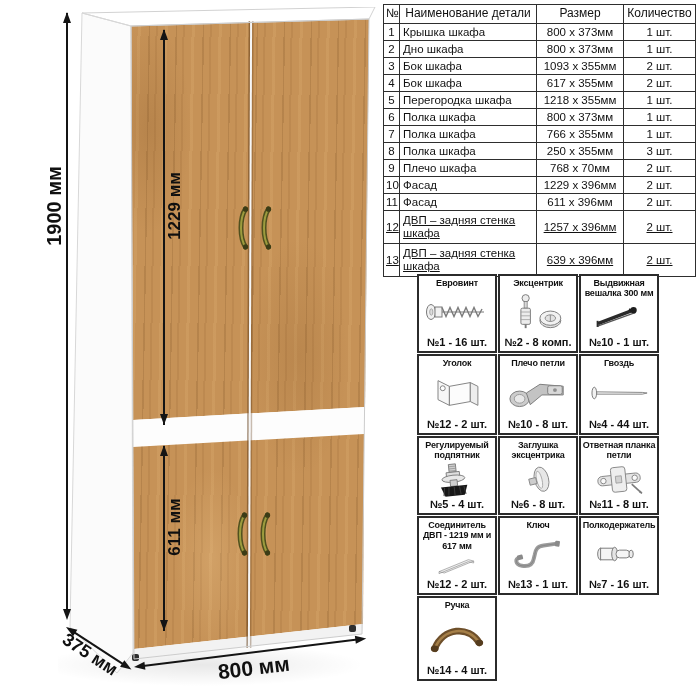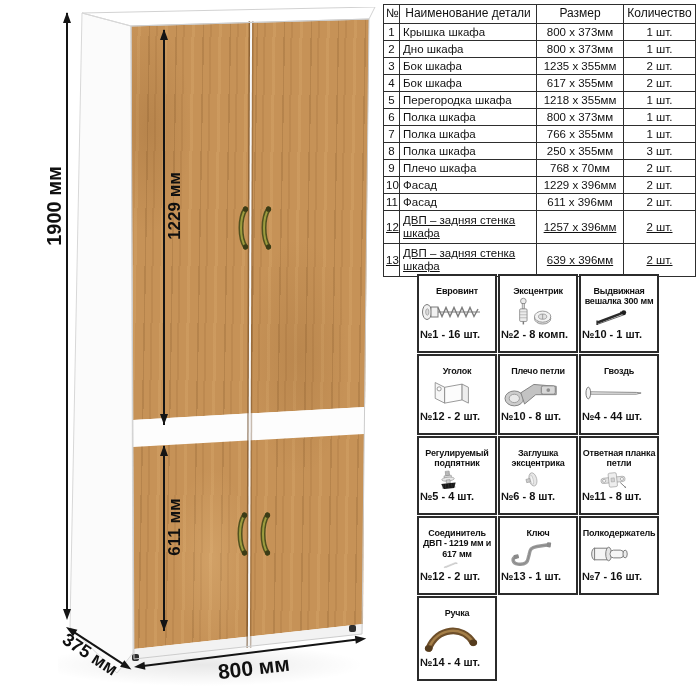--- a/index.html
+++ b/index.html
@@ -82,22 +82,22 @@
   #parts-table td.c{text-align:center;}
   #parts-table td.name{text-align:left;padding-left:3px;}
   
   #hw{
     position:absolute;left:417px;top:274px;display:grid;
     grid-template-columns:repeat(3,80px);
     grid-template-rows:79px 81px 79px 79px 85px;gap:1px;
   }
   .hw-cell{
     border:2px solid #2b2b2b;background:#fff;box-sizing:border-box;
-    display:flex;flex-direction:column;justify-content:space-between;
-    padding:10px 1px;overflow:hidden;
+    display:flex;flex-direction:column;align-items:center;justify-content:space-between;
+    padding:2px 1px;overflow:hidden;
   }
   .hw-title{font-weight:bold;font-size:9px;letter-spacing:-0.2px;text-align:center;line-height:1.15;}
   .hw-count{font-weight:bold;font-size:11px;margin-bottom:1px;white-space:nowrap;}
   .hw-icon{flex:0 1 auto;margin:1px 0;}
   .hw-empty{border:none;background:transparent;}
 </style>
 </head>
 <body>
 
 <div id="floor-shadow"></div>
@@ -198,21 +198,21 @@
       </tr>
     <tr>
         <td class="c">2</td>
         <td class="name">Дно шкафа</td>
         <td class="c">800 х 373мм</td>
         <td class="c">1 шт.</td>
       </tr>
     <tr>
         <td class="c">3</td>
         <td class="name">Бок шкафа</td>
-        <td class="c">1235 х 355мм</td>
+        <td class="c">1093 х 355мм</td>
         <td class="c">2 шт.</td>
       </tr>
     <tr>
         <td class="c">4</td>
         <td class="name">Бок шкафа</td>
         <td class="c">617 х 355мм</td>
         <td class="c">2 шт.</td>
       </tr>
     <tr>
         <td class="c">5</td>

